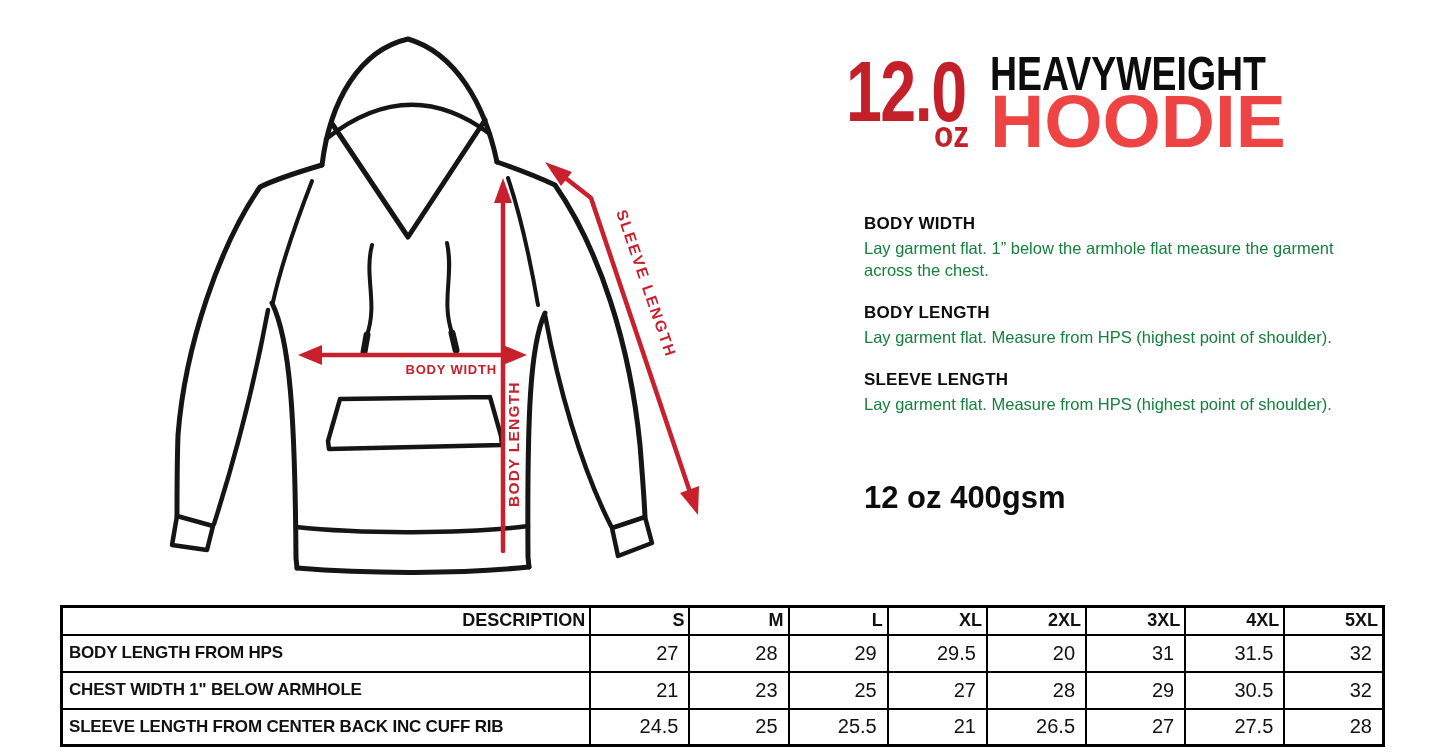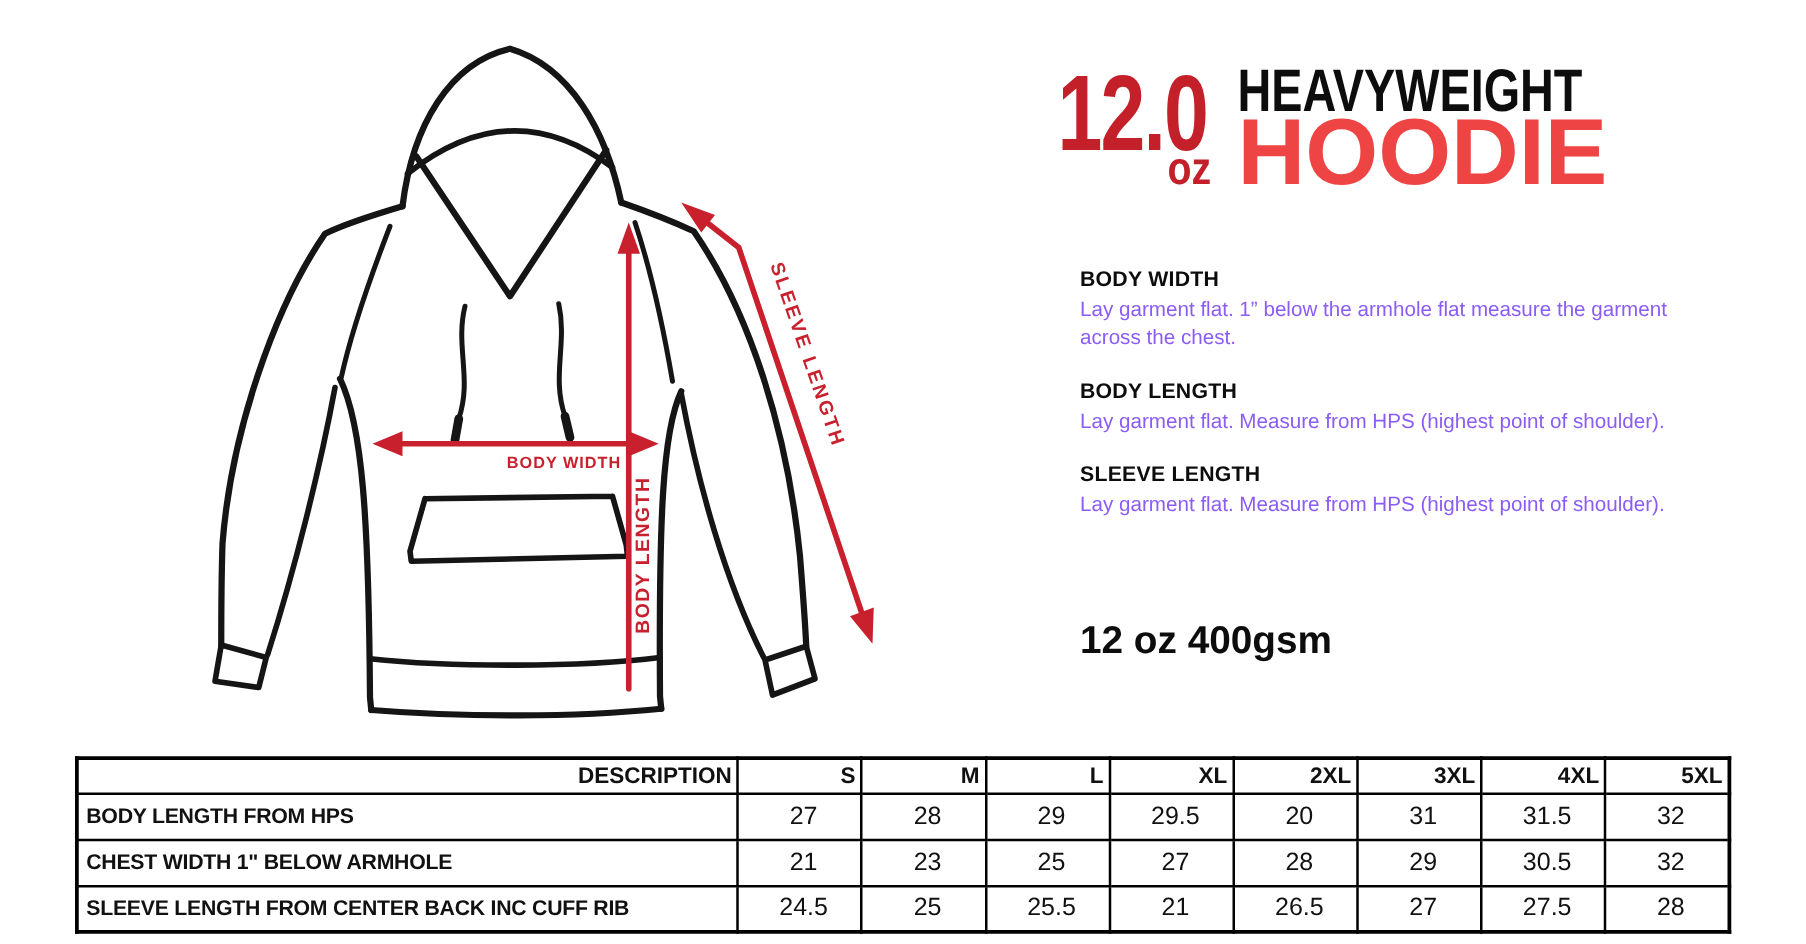--- a/index.html
+++ b/index.html
@@ -17,32 +17,32 @@
   #w-unit { position:absolute; left:88px; top:76px; font-size:37px; line-height:1; font-weight:900;
             color:#C4202A; transform:scaleX(.85); transform-origin:top left; }
   #t1 { position:absolute; left:144px; top:10px; font-size:48px; line-height:1; font-weight:900;
         color:#0d0d0d; transform:scaleX(.78); transform-origin:top left; letter-spacing:0px; }
   #t2 { position:absolute; left:144px; top:44px; font-size:75px; line-height:1; font-weight:900;
         color:#ef4444; letter-spacing:0px; }
 
   
   #specs { position:absolute; left:864px; top:214px; width:478px; }
   .spec h3 { font-size:17px; line-height:20px; font-weight:bold; color:#0d0d0d; margin:0 0 3px 0; letter-spacing:.2px; }
-  .spec p  { font-size:16.5px; line-height:22px; color:#8b5cf6; margin:0 0 22px 0; }
-  #fabric { position:absolute; left:864px; top:494px; font-size:31px; font-weight:bold; color:#0d0d0d; }
+  .spec p  { font-size:16.5px; line-height:22px; color:#15803d; margin:0 0 22px 0; }
+  #fabric { position:absolute; left:864px; top:480px; font-size:31px; font-weight:bold; color:#0d0d0d; }
 
   
   #size-table { position:absolute; left:60px; top:605px; width:1325px;
                 border-collapse:collapse; table-layout:fixed; background:#fff; }
   #size-table td, #size-table th { border:2px solid #000; overflow:hidden; white-space:nowrap; }
   #size-table { border:3px solid #000; }
   #size-table thead th { height:28px; font-size:18px; font-weight:bold; text-align:right; padding:0 4px; }
   #size-table tbody td { height:37px; }
   #size-table tbody td.lbl { font-size:17px; font-weight:bold; text-align:left; padding:0 6px; letter-spacing:-.2px; }
-  #size-table tbody td.val { font-size:20px; font-weight:normal; text-align:center; padding:0 10px 0 16px; }
+  #size-table tbody td.val { font-size:20px; font-weight:normal; text-align:right; padding:0 10px 0 16px; }
   col.c-desc { width:40%; }
   col.c-size { width:7.5%; }
 </style>
 </head>
 <body>
 
 <div id="page">
 
   <svg id="diagram" viewBox="0 0 760 580" fill="none" stroke-linecap="round" stroke-linejoin="round">
 

